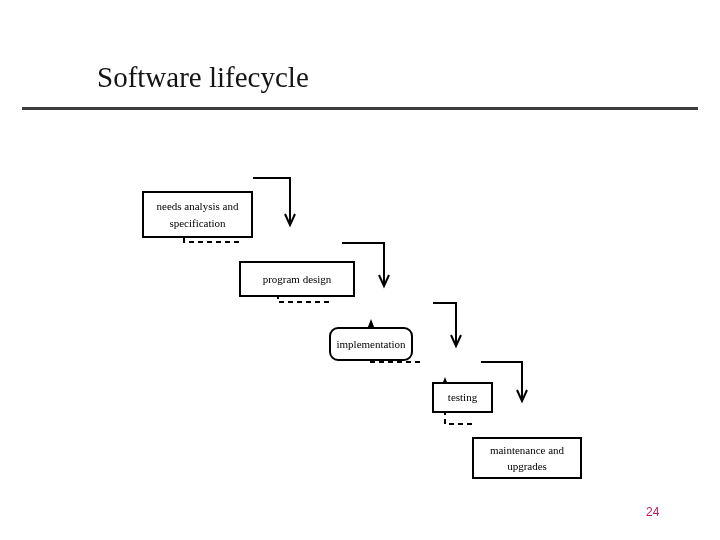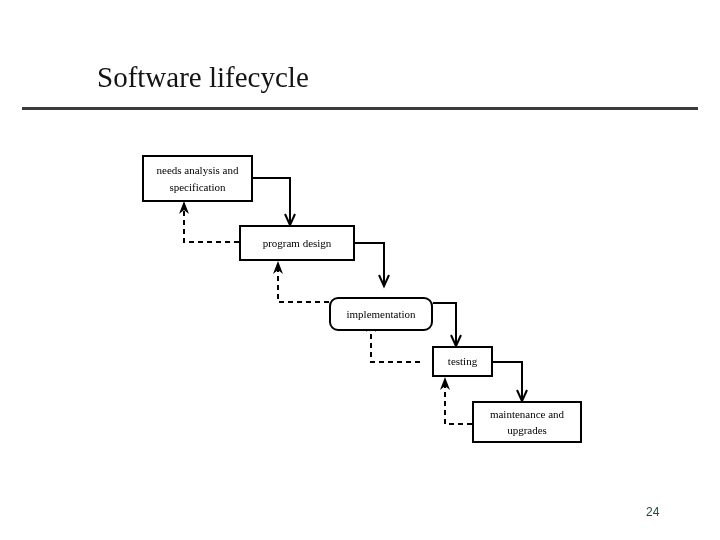--- a/index.html
+++ b/index.html
@@ -48,33 +48,34 @@
     display: flex;
     align-items: center;
     justify-content: center;
     text-align: center;
     font-family: "Liberation Serif", "DejaVu Serif", serif;
     font-size: 11px;
     line-height: 1.5;
     color: #000000;
     padding: 1px 3px;
     z-index: 2;
+    margin-top: 36px;
   }
   .box-1 { left: 142px; top: 155px; width: 111px; height: 47px; }
   .box-2 { left: 239px; top: 225px; width: 116px; height: 36px; }
-  .box-3 { left: 329px; top: 297px; width: 104px; height: 34px; border-radius: 9px; }
+  .box-3 { left: 329px; top: 291px; width: 84px; height: 34px; border-radius: 9px; }
   .box-4 { left: 432px; top: 346px; width: 61px;  height: 31px; }
   .box-5 { left: 472px; top: 401px; width: 110px; height: 42px; }
   .page-number {
     position: absolute;
     left: 646px;
     top: 506px;
     font-family: "Liberation Sans", sans-serif;
     font-size: 12px;
-    color: #14532d;
+    color: #be185d;
     line-height: 1;
   }
 </style>
 </head>
 <body>
 
 <div class="slide">
 
   <div class="slide-title">Software lifecycle</div>
   <div class="title-rule"></div>

